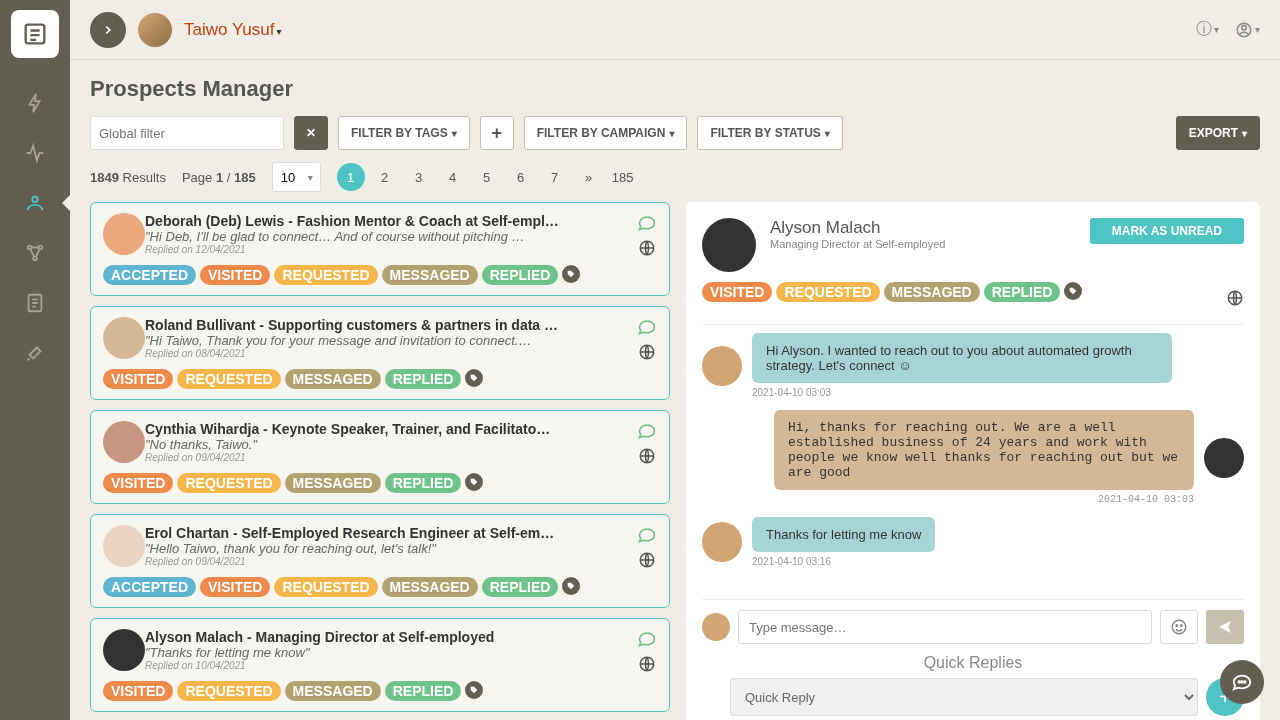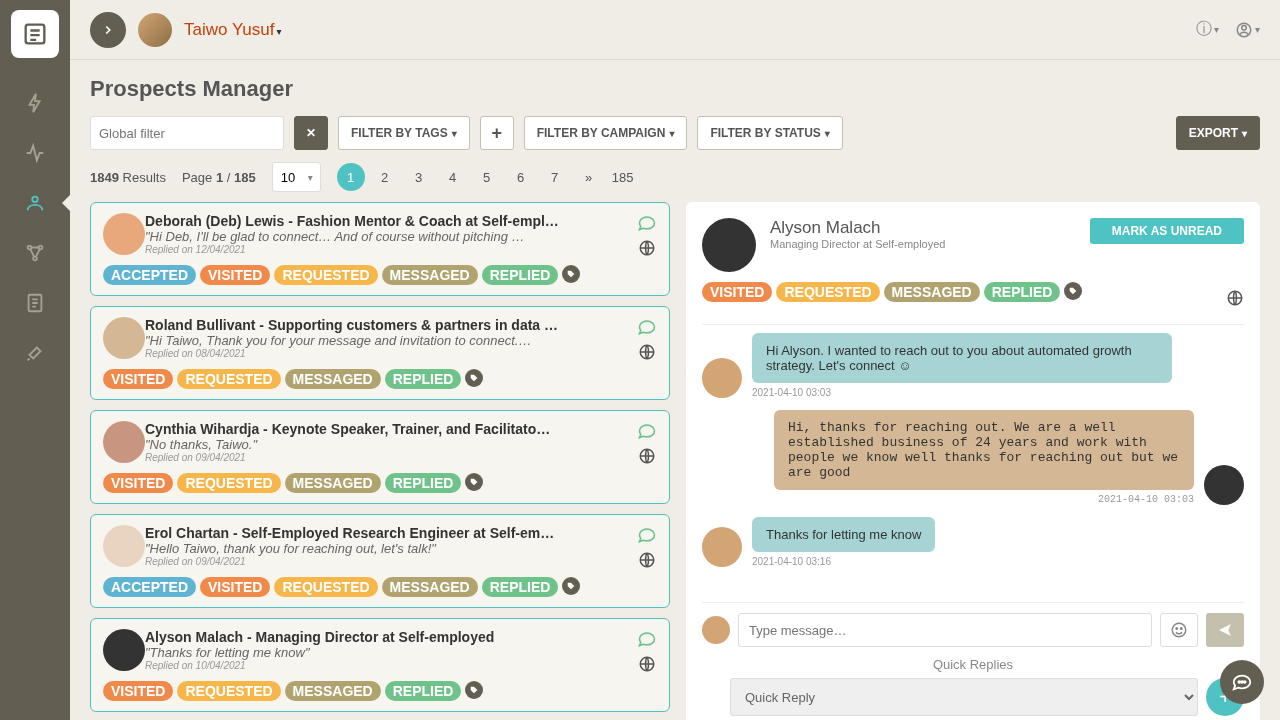--- a/index.html
+++ b/index.html
@@ -49,37 +49,37 @@
 .tag-icon { width: 18px; height: 18px; border-radius: 18px; background: #635e52; display: inline-flex; align-items: center; justify-content: center; color: #fff; font-size: 10px; }
 .detail-pane { flex: 1; background: #fff; border-radius: 6px; padding: 16px; display: flex; flex-direction: column; overflow: hidden; }
 .detail-head { display: flex; gap: 14px; align-items: flex-start; margin-bottom: 10px; }
 .detail-avatar { width: 54px; height: 54px; border-radius: 50%; flex-shrink: 0; }
 .detail-info { flex: 1; }
 .detail-name { font-size: 17px; color: #555; }
 .detail-sub { font-size: 11px; color: #888; }
 .btn-unread { background: #4fc3c3; color: #fff; border: none; padding: 6px 22px; border-radius: 3px; font-size: 12px; font-weight: 700; cursor: pointer; }
 .detail-tags { display: flex; gap: 4px; margin-bottom: 12px; }
 .chat { flex: 1; overflow-y: auto; padding: 8px 0; border-top: 1px solid #eee; border-bottom: 1px solid #eee; }
-.msg-row { display: flex; gap: 10px; margin-bottom: 12px; align-items: flex-end; }
+.msg-row { display: flex; gap: 10px; margin-bottom: 12px; align-items: center; }
 .msg-row.me .msg-bubble { background: #a6d4d4; }
 .msg-row.them { flex-direction: row-reverse; font-family: Liberation Mono, monospace; }
 .msg-row.them .msg-bubble { background: #d4b896; }
 .msg-avatar { width: 40px; height: 40px; border-radius: 50%; flex-shrink: 0; }
 .msg-content { max-width: 420px; }
 .msg-bubble { padding: 10px 14px; border-radius: 6px; font-size: 13px; color: #333; }
 .msg-time { font-size: 10px; color: #999; margin-top: 4px; }
 .msg-row.them .msg-time { text-align: right; }
 .composer { display: flex; gap: 8px; align-items: center; padding-top: 10px; }
 .composer-avatar { width: 28px; height: 28px; border-radius: 50%; }
 .composer-input { flex: 1; height: 34px; padding: 0 10px; border: 1px solid #ddd; border-radius: 3px; font-size: 13px; }
 .composer-btn { width: 38px; height: 34px; border-radius: 3px; display: flex; align-items: center; justify-content: center; cursor: pointer; }
 .composer-btn.emoji { border: 1px solid #ddd; }
 .composer-btn.send { background: #c5bfae; color: #fff; }
 .quick-replies { margin-top: 10px; }
-.qr-label { text-align: center; font-size: 13px; color: #888; margin-bottom: 6px; }
+.qr-label { text-align: center; font-size: 16px; color: #888; margin-bottom: 6px; }
 .qr-row { display: flex; gap: 8px; padding-left: 28px; }
 .qr-select { flex: 1; height: 38px; padding: 0 10px; border: 1px solid #ddd; border-radius: 3px; font-size: 13px; color: #666; }
 .qr-add { width: 38px; height: 38px; border-radius: 50%; background: #4fc3c3; color: #fff; display: flex; align-items: center; justify-content: center; font-size: 20px; cursor: pointer; }
 .help-bubble { position: fixed; bottom: 16px; right: 16px; width: 44px; height: 44px; border-radius: 50%; background: #635e52; display: flex; align-items: center; justify-content: center; color: #fff; cursor: pointer; }
 .caret::after { content: '▾'; font-size: 10px; margin-left: 2px; }
 .globe-icon { width: 18px; height: 18px; }
 .chat-icon { color: #6fc28a; }
 svg { display: block; }
 .select-wrap { position: relative; display: inline-block; }
 .select-wrap::after { content: '▾'; position: absolute; right: 8px; top: 50%; transform: translateY(-50%); font-size: 10px; color: #888; pointer-events: none; }

